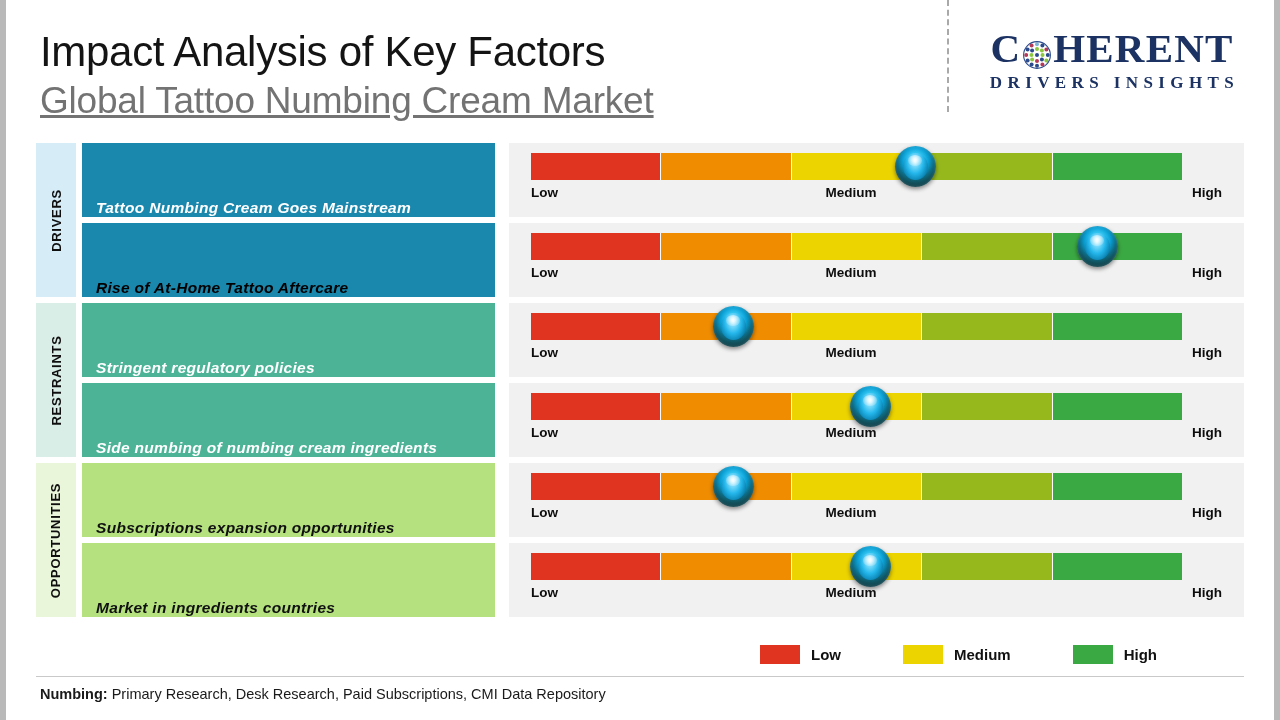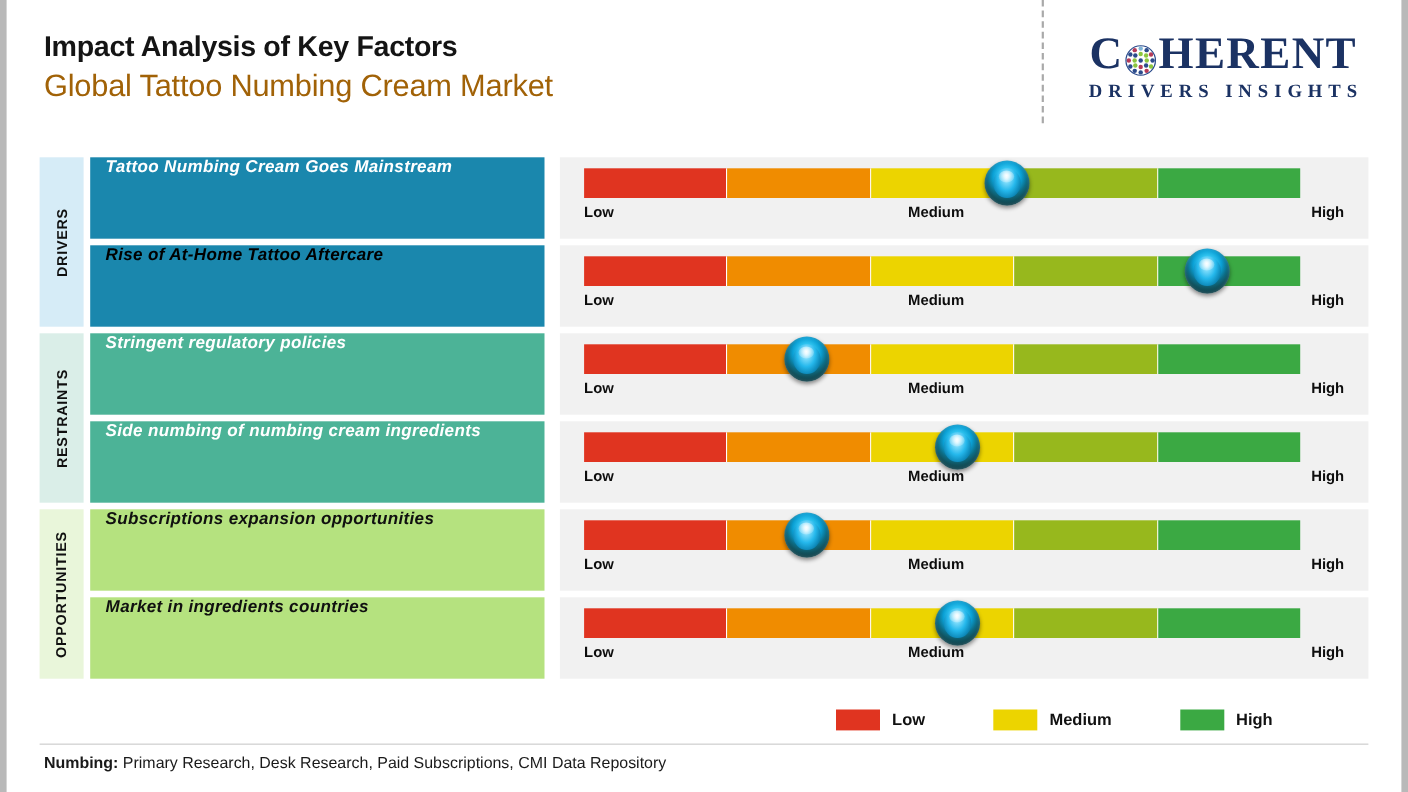--- a/index.html
+++ b/index.html
@@ -20,28 +20,29 @@
     background: #b9b9b9;
   }
   .edge-right {
     position: absolute; right: 0; top: 0; width: 6px; height: 720px;
     background: #b9b9b9;
   }
 
   
   .header { position: absolute; left: 40px; top: 28px; }
   .title-main {
-    font-size: 26px; font-weight: bold; color: #141414;
+    font-size: 42px; font-weight: normal; color: #141414;
     letter-spacing: -0.3px; line-height: 1.12;
     white-space: nowrap;
   }
   .title-sub {
-    font-size: 28px; font-weight: normal; color: #a16207;
+    font-size: 37px; font-weight: normal; color: #737373;
     letter-spacing: -0.2px; line-height: 1.25; margin-top: 3px;
     white-space: nowrap;
+    text-decoration: underline;
   }
 
   
   .logo-divider {
     position: absolute; left: 947px; top: 0px; width: 0;
     height: 112px;
     border-left: 2px dashed #a9a9a9;
   }
   .logo { position: absolute; left: 962px; top: 28px; width: 300px; }
   .logo-word {
@@ -75,21 +76,21 @@
     transform: rotate(-90deg);
     white-space: nowrap;
     font-size: 13px; font-weight: bold; color: #0f0f0f;
     letter-spacing: 0.7px;
   }
   .cat-rows { flex: 1; display: flex; flex-direction: column; gap: 6px; }
   .mrow { display: flex; height: 74px; }
 
   .factor {
     width: 413px; flex: 0 0 413px;
-    display: flex; align-items: flex-start;
+    display: flex; align-items: flex-end;
     padding: 0 14px;
     font-size: 15.5px; font-weight: bold; font-style: italic;
     letter-spacing: 0.3px;
   }
 
   .gauge-cell {
     flex: 1; position: relative;
     background: #f1f1f1;
     margin-left: 14px;
   }

